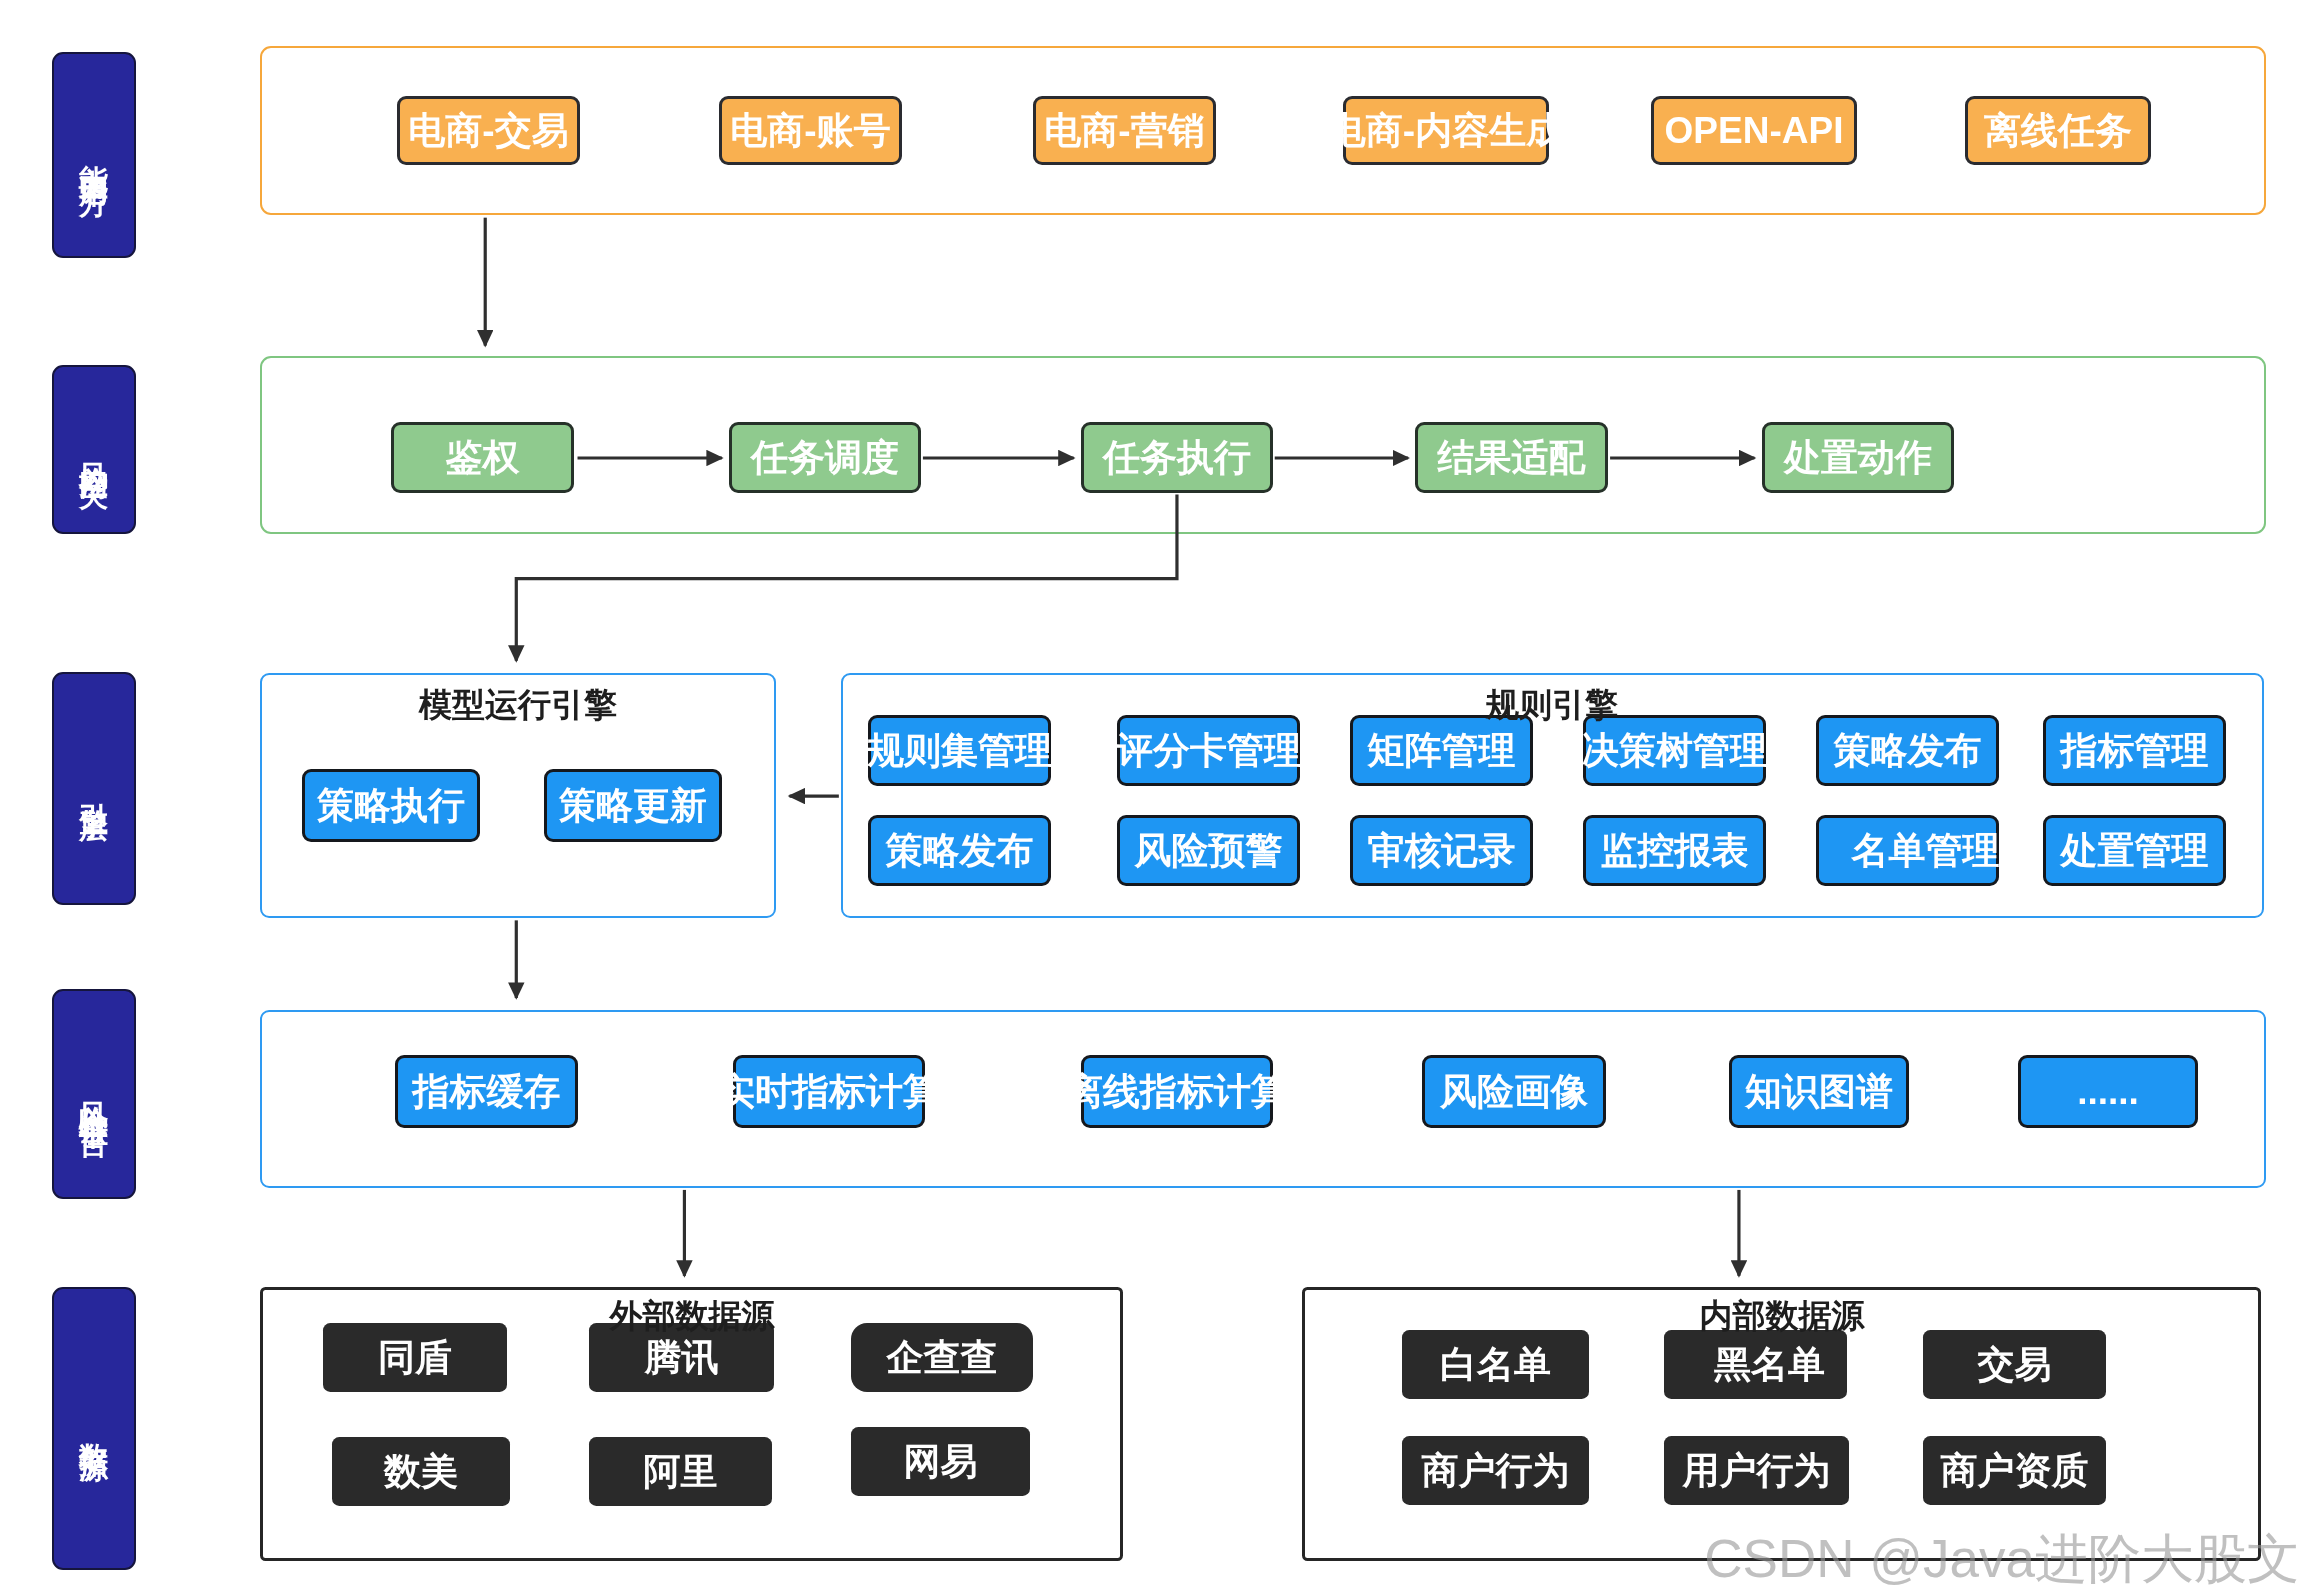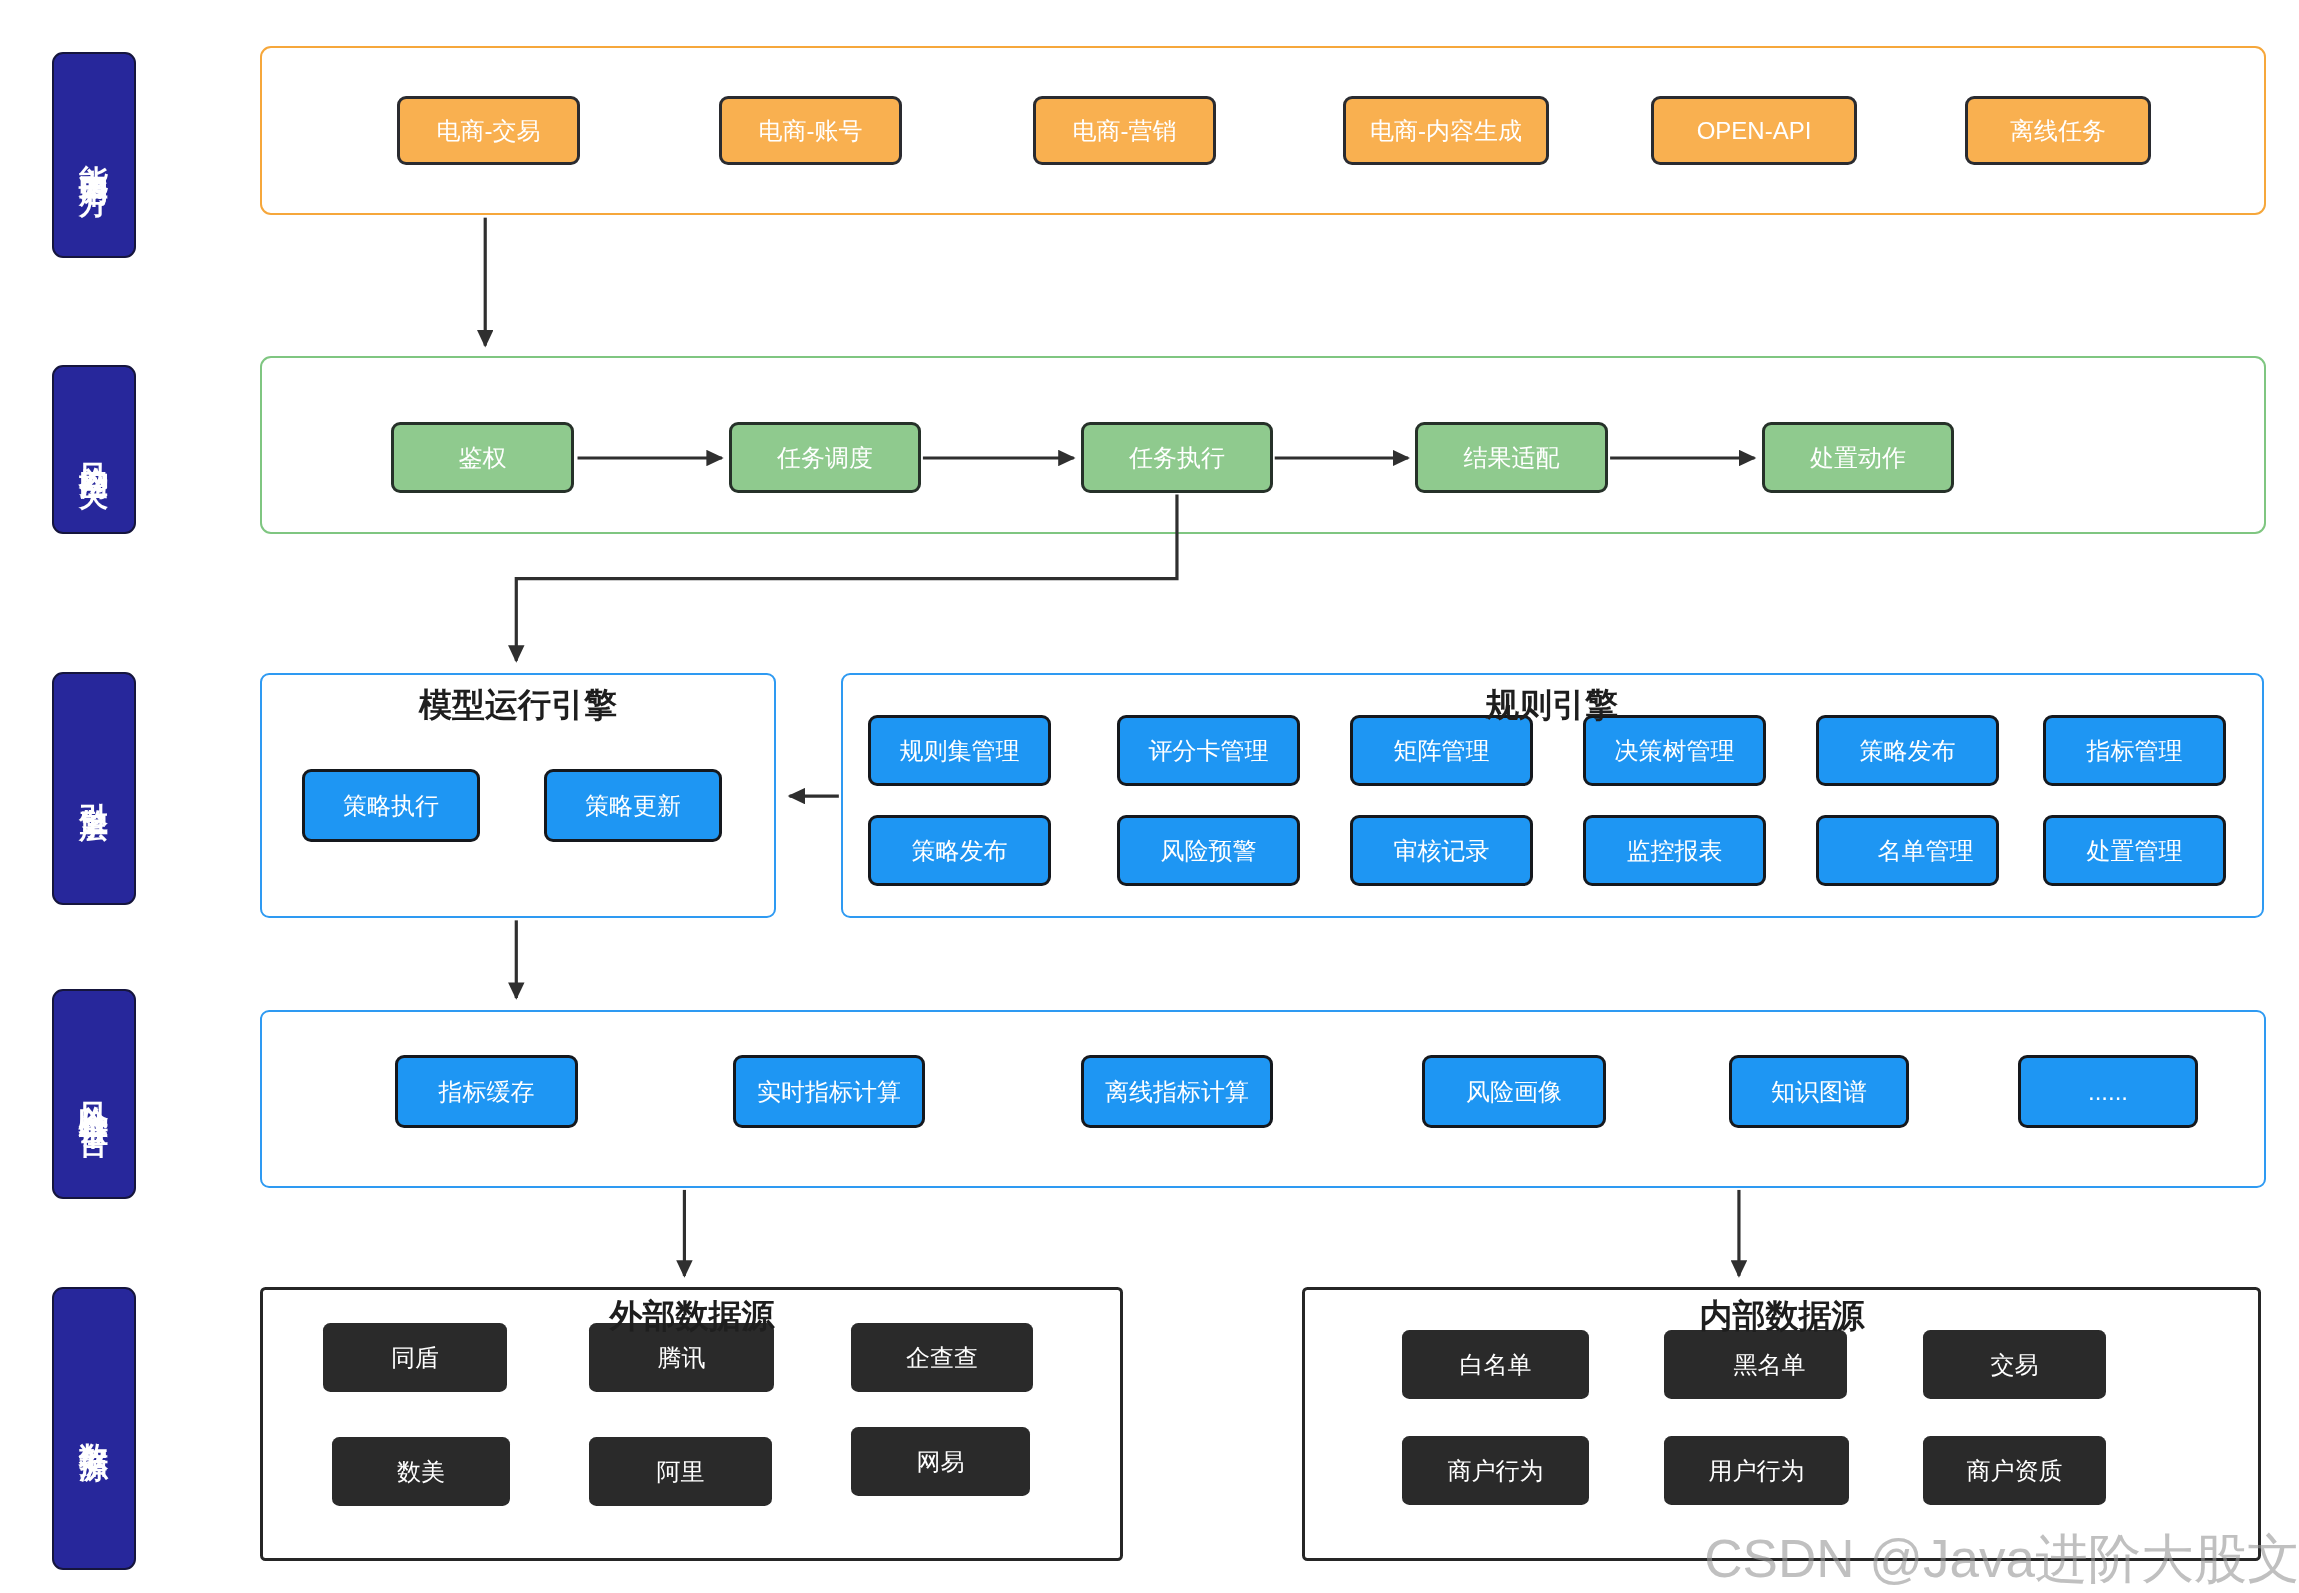--- a/index.html
+++ b/index.html
@@ -19,21 +19,21 @@
   .c-green{border:2.7px solid #7FC681;border-radius:11px;}
   .c-blue{border:2.7px solid #2E9AF2;border-radius:9.1px;}
   .c-dark{border:3.7px solid #262626;border-radius:5.5px;}
   .box-title{
     position:absolute;transform:translateX(-50%);
     font-size:33px;font-weight:700;color:#1E1E1E;white-space:nowrap;z-index:3;
   }
   .btn{
     position:absolute;box-sizing:border-box;z-index:2;
     display:flex;align-items:center;justify-content:center;
-    color:#fff;font-size:24px;font-weight:400;white-space:nowrap;border-radius:9.1px;
+    color:#fff;font-size:37px;font-weight:700;white-space:nowrap;border-radius:9.1px;
   }
   .btn-orange{background:#F9B050;border:3.7px solid #2A2B30;}
   .btn-green{background:#8FCA8E;border:3.7px solid #263129;}
   .btn-blue{background:#1E96F3;border:3.7px solid #15181D;}
   .btn-dark{background:#2A2A2A;border:none;border-radius:7.3px;}
   #arrows{position:absolute;left:0;top:0;z-index:4;pointer-events:none;}
   .wm-juejin{
     position:absolute;right:32px;top:1519px;z-index:9;
     font-size:29px;font-weight:600;color:#3F3F3F;white-space:nowrap;
     text-shadow:1.8px 1.8px 0 #fff;
@@ -94,21 +94,21 @@
   <div class="btn btn-blue" style="left:733px;top:1055px;width:192px;height:73px;">实时指标计算</div>
   <div class="btn btn-blue" style="left:1081px;top:1055px;width:192px;height:73px;">离线指标计算</div>
   <div class="btn btn-blue" style="left:1422px;top:1055px;width:184px;height:73px;">风险画像</div>
   <div class="btn btn-blue" style="left:1729px;top:1055px;width:180px;height:73px;">知识图谱</div>
   <div class="btn btn-blue" style="left:2018px;top:1055px;width:180px;height:73px;">......</div>
 
   <div class="container c-dark" style="left:260px;top:1287px;width:863px;height:274px;"></div>
   <div class="box-title" style="left:692px;top:1294px;">外部数据源</div>
   <div class="btn btn-dark" style="left:323px;top:1323px;width:184px;height:69px;">同盾</div>
   <div class="btn btn-dark" style="left:589px;top:1323px;width:185px;height:69px;">腾讯</div>
-  <div class="btn btn-dark" style="left:851px;top:1323px;width:182px;height:69px;">企查查</div>
+  <div class="btn btn-dark" style="left:851px;top:1323px;width:182px;height:69px;border-radius:16px;">企查查</div>
   <div class="btn btn-dark" style="left:332px;top:1437px;width:178px;height:69px;">数美</div>
   <div class="btn btn-dark" style="left:589px;top:1437px;width:183px;height:69px;">阿里</div>
   <div class="btn btn-dark" style="left:851px;top:1427px;width:179px;height:69px;">网易</div>
 
   <div class="container c-dark" style="left:1302px;top:1287px;width:959px;height:274px;"></div>
   <div class="box-title" style="left:1782px;top:1294px;">内部数据源</div>
   <div class="btn btn-dark" style="left:1402px;top:1330px;width:187px;height:69px;">白名单</div>
   <div class="btn btn-dark" style="left:1664px;top:1330px;width:183px;height:69px;padding-left:28px;">黑名单</div>
   <div class="btn btn-dark" style="left:1923px;top:1330px;width:183px;height:69px;">交易</div>
   <div class="btn btn-dark" style="left:1402px;top:1436px;width:187px;height:69px;">商户行为</div>

